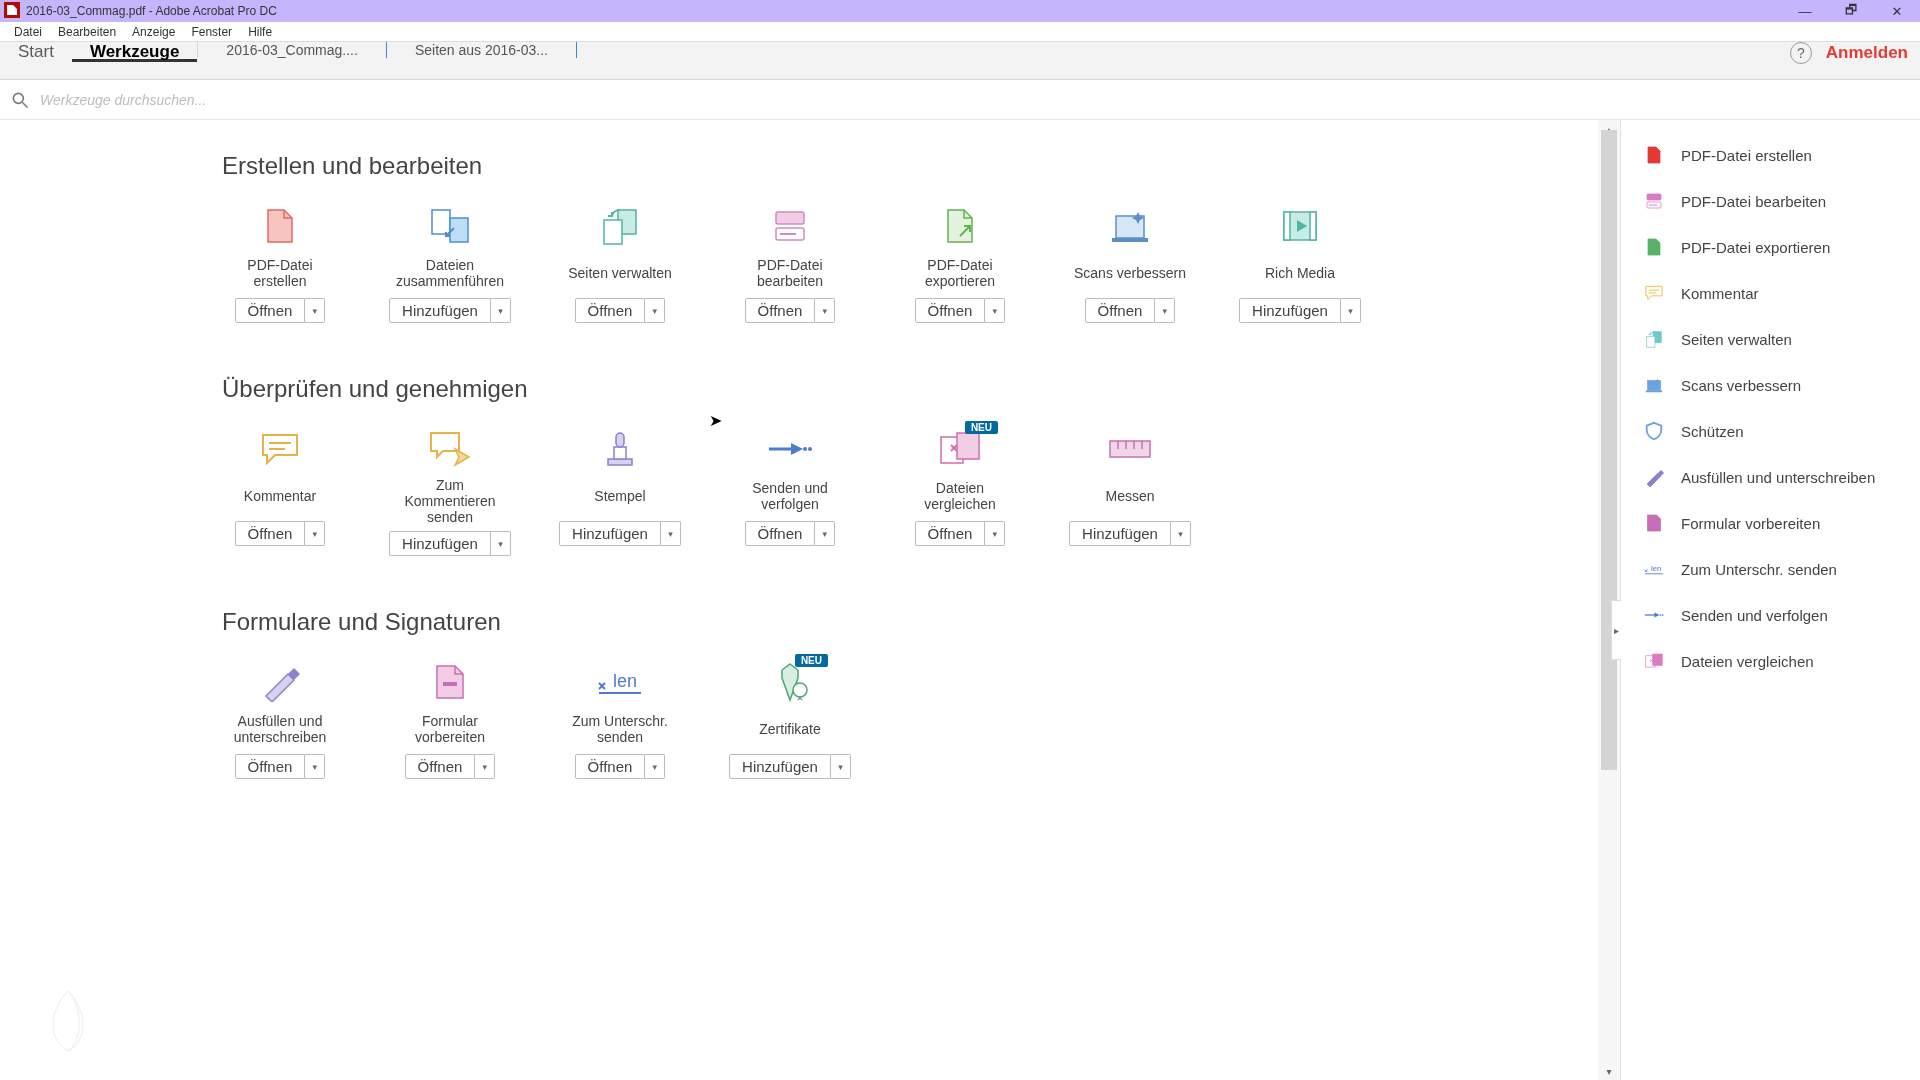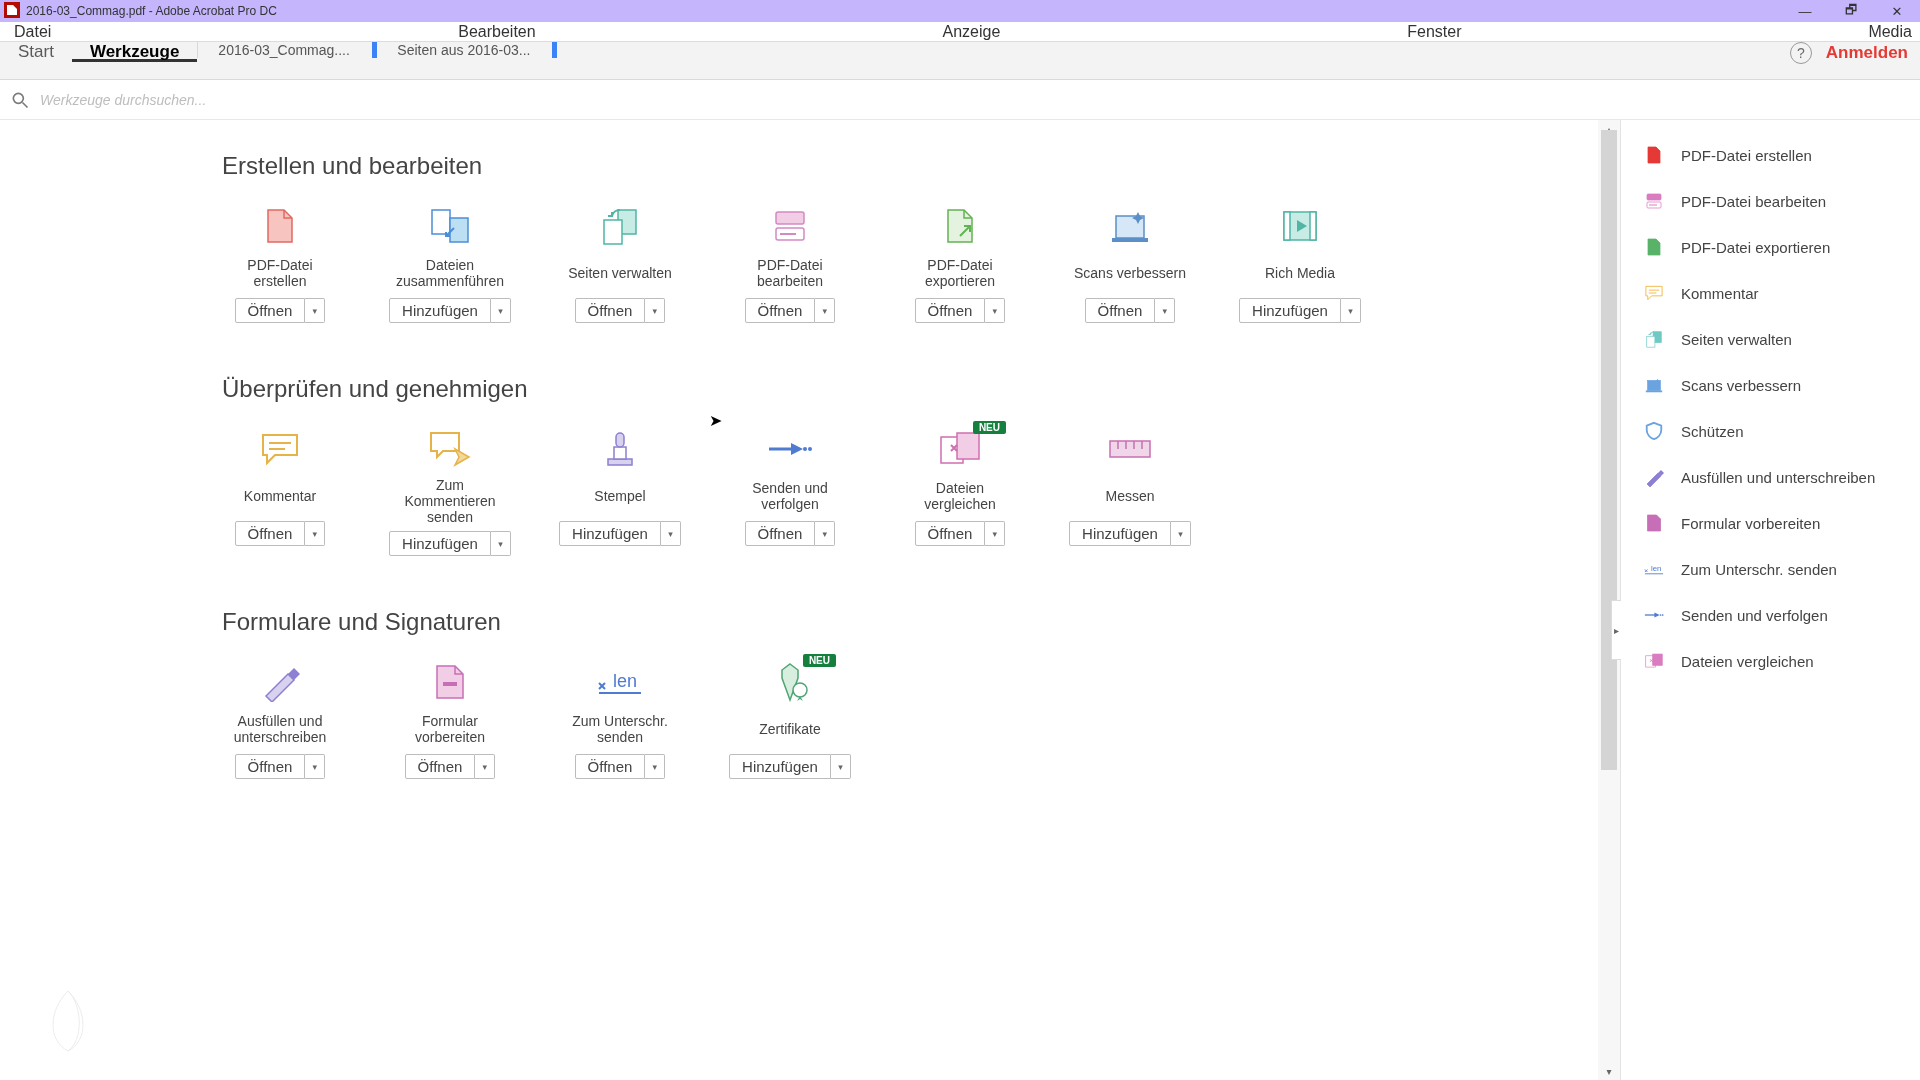--- a/index.html
+++ b/index.html
@@ -6,28 +6,28 @@
   html, body { width: 1920px; height: 1080px; background: #fff; overflow: hidden; }
 
   
   .title-bar { height: 22px; background:#c4b5fd; display:flex; align-items:center; font-size:12px; color:#333; }
   .title-bar .app-icon { width:18px; height:18px; margin:0 4px; }
   .title-bar .title-text { flex:0 0 auto; }
   .title-bar .spacer { flex:1; }
   .title-bar .win-btn { width:46px; height:22px; display:flex; align-items:center; justify-content:center; font-size:13px; color:#333; cursor:pointer; }
 
   
-  .menu-bar { height:20px; background:#fff; display:flex; align-items:center; padding-left:6px; font-size:16px; color:#333; border-bottom:1px solid #dcdcdc;justify-content:space-between; }
+  .menu-bar { height:20px; background:#fff; display:flex; align-items:center; padding-left:6px; font-size:12px; color:#333; border-bottom:1px solid #dcdcdc; }
   .menu-bar .menu-item { padding:2px 8px; cursor:pointer; }
 
   
   .tab-row { height:38px; background:#f3f3f3; border-bottom:1px solid #d9d9d9; display:flex; align-items:flex-start; }
   .tab-row .primary-tab { padding:0 18px; display:flex; align-items:center; font-size:17px; color:#5a5a5a; cursor:pointer; }
   .tab-row .primary-tab.active { color:#000000; font-weight:700; box-shadow: inset 0 -3px 0 #333; }
-  .tab-row .doc-tab { min-width:180px; padding:0 20px; border-right:5px solid #3b82f6; display:flex; align-items:center; font-size:14px; color:#555; cursor:pointer; }
+  .tab-row .doc-tab { min-width:180px; padding:0 28px; border-right:1px solid #3b82f6; display:flex; align-items:center; font-size:14px; color:#555; cursor:pointer; }
   .tab-row .doc-tab.first { border-left:1px solid #d9d9d9; }
   .tab-row .flex { flex:1; }
   .tab-row .right { display:flex; align-items:center; padding-right:12px; gap:14px; }
   .help-circle { width:22px; height:22px; border:1.5px solid #9a9a9a; border-radius:50%; display:flex; align-items:center; justify-content:center; color:#6a6a6a; font-size:14px; cursor:pointer; }
   .signin { font-size:17px; color:#e53935; font-weight:600; cursor:pointer; }
 
   
   .search-row { height:40px; border-bottom:1px solid #e8e8e8; display:flex; align-items:center; padding-left:10px; }
   .search-row .mag { width:20px; height:20px; margin-right:10px; display:flex; align-items:center; justify-content:center; color:#7a7a7a; }
   .search-row input { border:none; outline:none; font-size:14px; color:#737373; width:600px; font-style:italic; }
@@ -46,21 +46,21 @@
 
   h2.section { font-size:24px; font-weight:400; color:#444; margin:0 0 24px 0; }
   .tool-row { display:flex; gap:54px; margin-bottom:52px; flex-wrap:wrap; }
 
   .tool { width:116px; display:flex; flex-direction:column; align-items:center; position:relative; }
   .tool .icon-box { width:52px; height:44px; margin-bottom:6px; display:flex; align-items:center; justify-content:center; }
   .tool .label { font-size:14px; text-align:center; color:#444; min-height:38px; display:flex; align-items:center; justify-content:center; }
   .tool .btn-group { display:flex; margin-top:6px; }
   .tool .btn-main { border:1px solid #bcbcbc; background:#fff; font-size:15px; color:#444; padding:3px 12px; cursor:pointer; border-top-left-radius:2px; border-bottom-left-radius:2px; }
   .tool .btn-drop { border:1px solid #bcbcbc; border-left:none; background:#fff; width:20px; display:flex; align-items:center; justify-content:center; font-size:9px; color:#666; cursor:pointer; border-top-right-radius:2px; border-bottom-right-radius:2px; }
-  .badge-neu { position:absolute; top:-6px; right:12px; background:#15803d; color:#fff; font-size:10px; padding:1px 6px; border-radius:2px; font-weight:600; }
+  .badge-neu { position:absolute; top:-6px; right:20px; background:#0369a1; color:#fff; font-size:10px; padding:1px 6px; border-radius:2px; font-weight:600; }
 
   
   .watermark { position:absolute; left:28px; bottom:20px; opacity:.35; }
 
   
   .right-panel { width:300px; border-left:1px solid #e3e3e3; background:#fff; padding-top:12px; position:relative; }
   .rp-item { height:46px; display:flex; align-items:center; padding-left:22px; gap:16px; font-size:15px; color:#444; cursor:pointer; }
   .rp-icon { width:22px; height:22px; display:flex; align-items:center; justify-content:center; }
   .collapse-handle { position:absolute; left:-10px; top:50%; width:10px; height:60px; background:#fff; border:1px solid #dcdcdc; border-right:none; display:flex; align-items:center; justify-content:center; font-size:10px; color:#666; cursor:pointer; }
 
@@ -81,21 +81,21 @@
   <span class="win-btn">—</span>
   <span class="win-btn">🗗</span>
   <span class="win-btn">✕</span>
 </div>
 
 <div class="menu-bar">
   <span class="menu-item">Datei</span>
   <span class="menu-item">Bearbeiten</span>
   <span class="menu-item">Anzeige</span>
   <span class="menu-item">Fenster</span>
-  <span class="menu-item">Media</span>
+  <span class="menu-item">Hilfe</span>
 </div>
 
 <div class="tab-row">
   <div class="primary-tab">Start</div>
   <div class="primary-tab active">Werkzeuge</div>
   <div class="doc-tab first">2016-03_Commag....</div>
   <div class="doc-tab">Seiten aus 2016-03...</div>
   <div class="flex"></div>
   <div class="right">
     <div class="help-circle">?</div>

